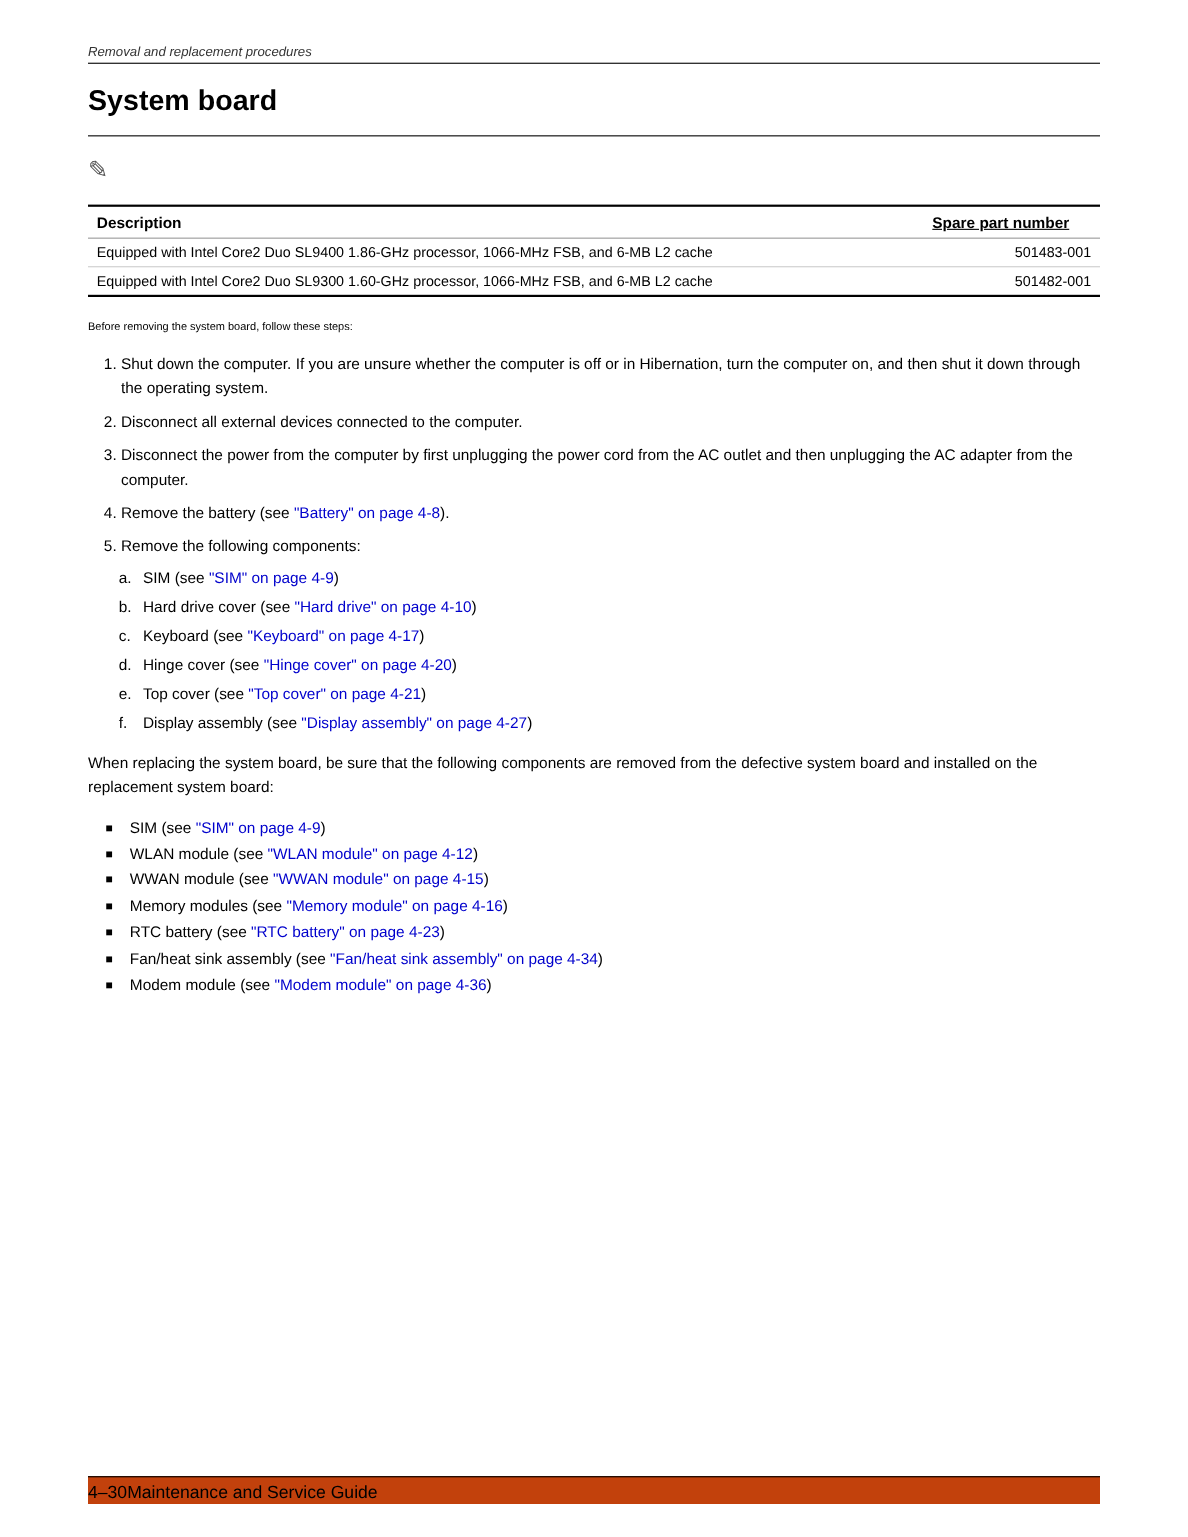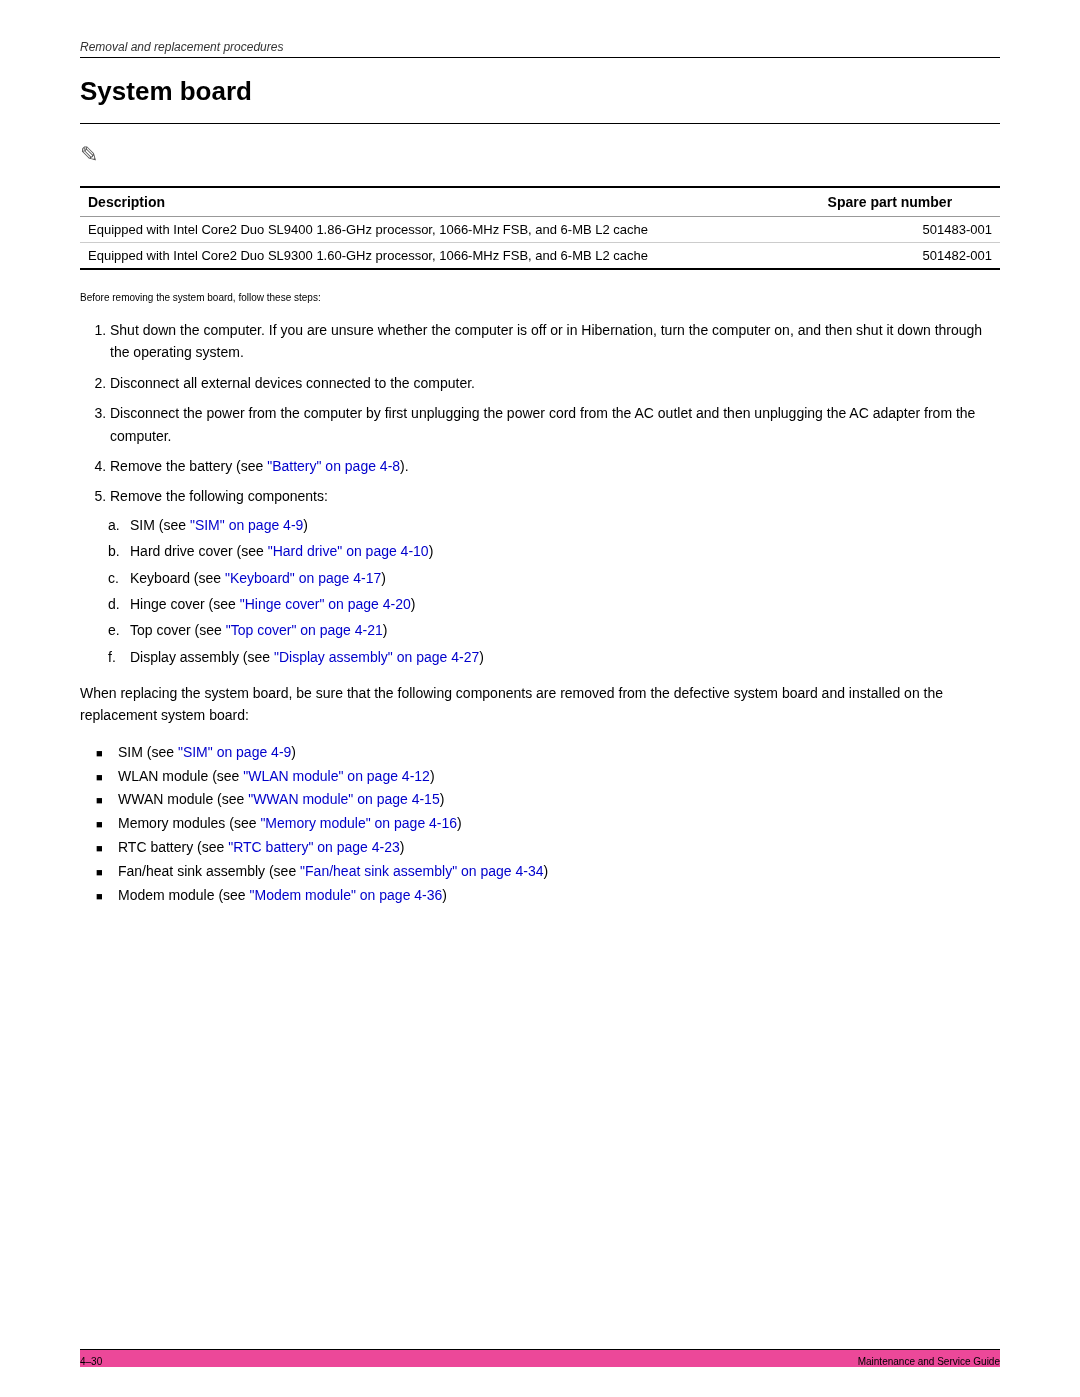--- a/index.html
+++ b/index.html
@@ -71,21 +71,22 @@
     .parts-table th {
       font-weight: bold;
       font-size: 14px;
       text-align: left;
       padding: 6px 8px;
       border-bottom: 1px solid #999;
       background: #fff;
     }
 
     .parts-table th.spare-col {
-      text-align: left;
+      text-align: center;
+      text-decoration: underline;
     }
 
     .parts-table td {
       font-size: 13px;
       padding: 5px 8px;
       border-bottom: 1px solid #ccc;
       vertical-align: top;
     }
 
     .parts-table td.spare-num {
@@ -158,26 +159,25 @@
       font-size: 11px;
       top: 3px;
     }
 
     .footer {
       position: fixed;
       bottom: 30px;
       left: 80px;
       right: 80px;
       display: flex;
-      justify-content: space-between;
       border-top: 1px solid #000;
       padding-top: 6px;
-      font-size: 10px;
-      color: #000;
-      background: #ec4899;
+      font-size: 16px;
+      color: #000;
+      background: #c2410c;
     }
 
     .replacing-text {
       font-size: 14px;
       line-height: 1.6;
       margin-bottom: 14px;
     }
   </style>
 </head>
 <body>

